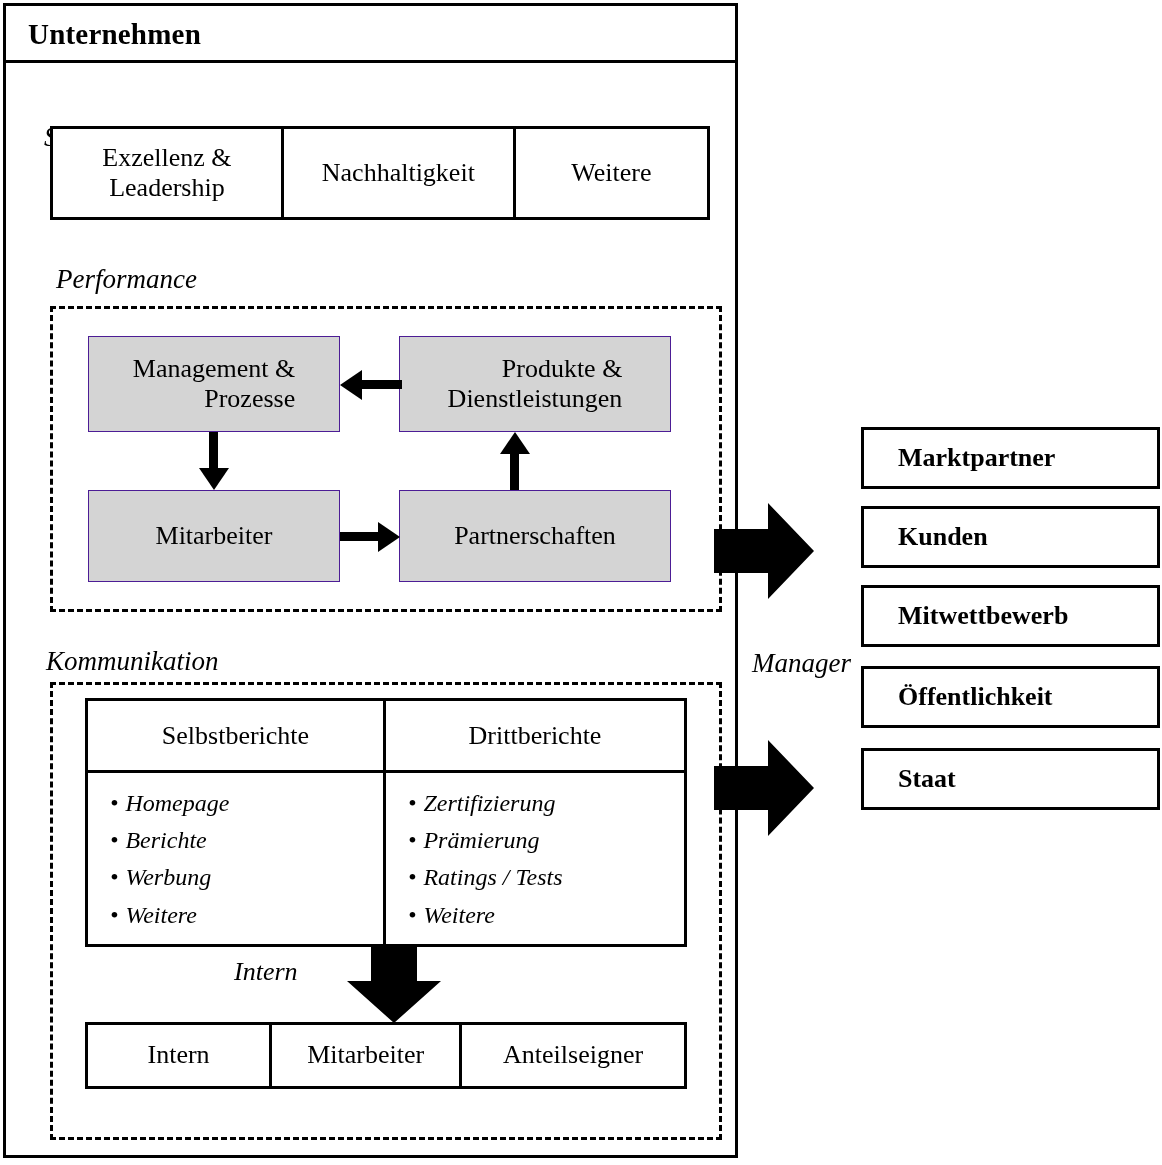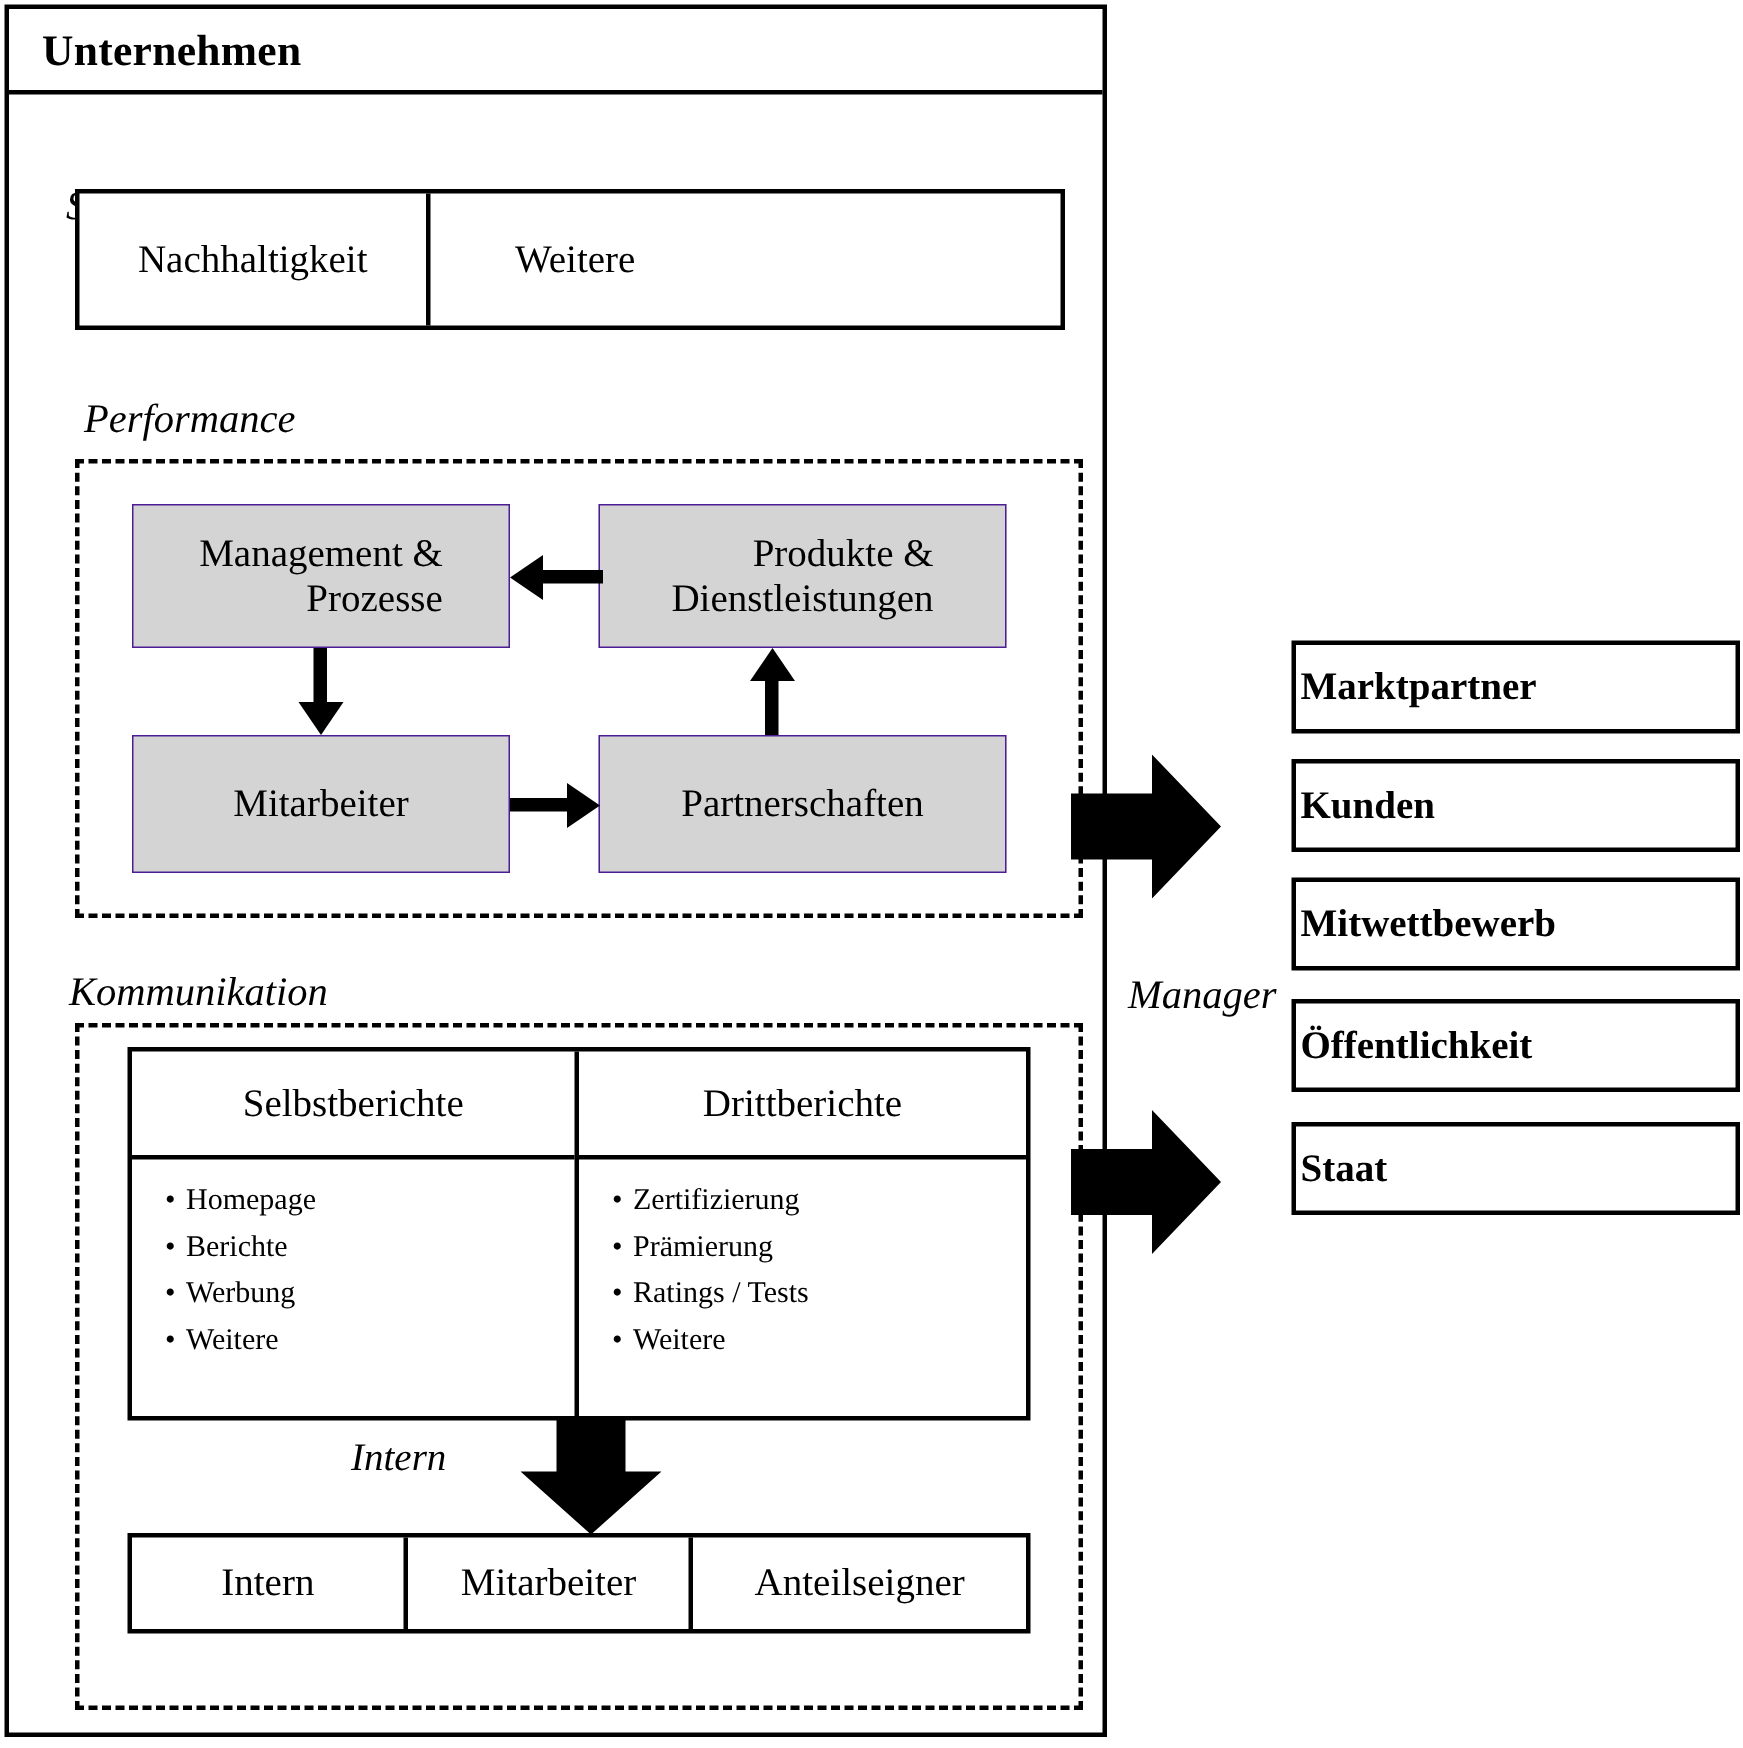--- a/index.html
+++ b/index.html
@@ -134,59 +134,62 @@
     justify-content: center;
     font-size: 26px;
     box-sizing: border-box;
   }
   .comm-body {
     flex: 1;
     padding: 12px 0 0 22px;
     box-sizing: border-box;
   }
   .comm-li {
-    font-size: 20px;
+    font-size: 24px;
     line-height: 1.55;
     white-space: nowrap;
+    font-style: italic;
   }
   .comm-li .bullet { margin-right: 7px; }
 
   
   .block-arrow-right { position: absolute; }
   .block-arrow-down  { position: absolute; }
 
   
   .stake-box {
     position: absolute;
     left: 861px;
     width: 299px;
     height: 62px;
     border: 3px solid #000;
     box-sizing: border-box;
     background: #fff;
     display: flex;
     align-items: center;
     font-size: 26px;
     font-weight: bold;
-    padding-left: 3px;
+    padding-left: 34px;
   }
 </style>
 </head>
 <body>
 
 <div id="company-frame">
 
   <div id="company-title-bar"></div>
   <div id="company-title">Unternehmen</div>
 
 </div>
 
 <div class="section-label" style="left:44px; top:82px;margin-top:40px;">Strategien</div>
 
 <div class="grid-table" id="strategien-table" style="left:50px; top:126px; width:660px; height:94px;">
+  <div class="grid-cell" style="width:233px; white-space:pre-line;">Exzellenz &amp;
+Leadership</div>
   <div class="grid-cell" style="width:234px; white-space:pre-line;">Nachhaltigkeit</div>
   <div class="grid-cell" style="width:193px; white-space:pre-line;">Weitere</div>
 </div>
 
 <div class="section-label" style="left:56px; top:264px;">Performance</div>
 
 <div class="dashed-region" id="performance-region" style="left:50px; top:306px; width:672px; height:306px;"></div>
 
 <div class="proc-box" style="left:88px; top:336px; width:252px; height:96px; white-space:pre-line;">Management  &amp;
 Prozesse</div>

